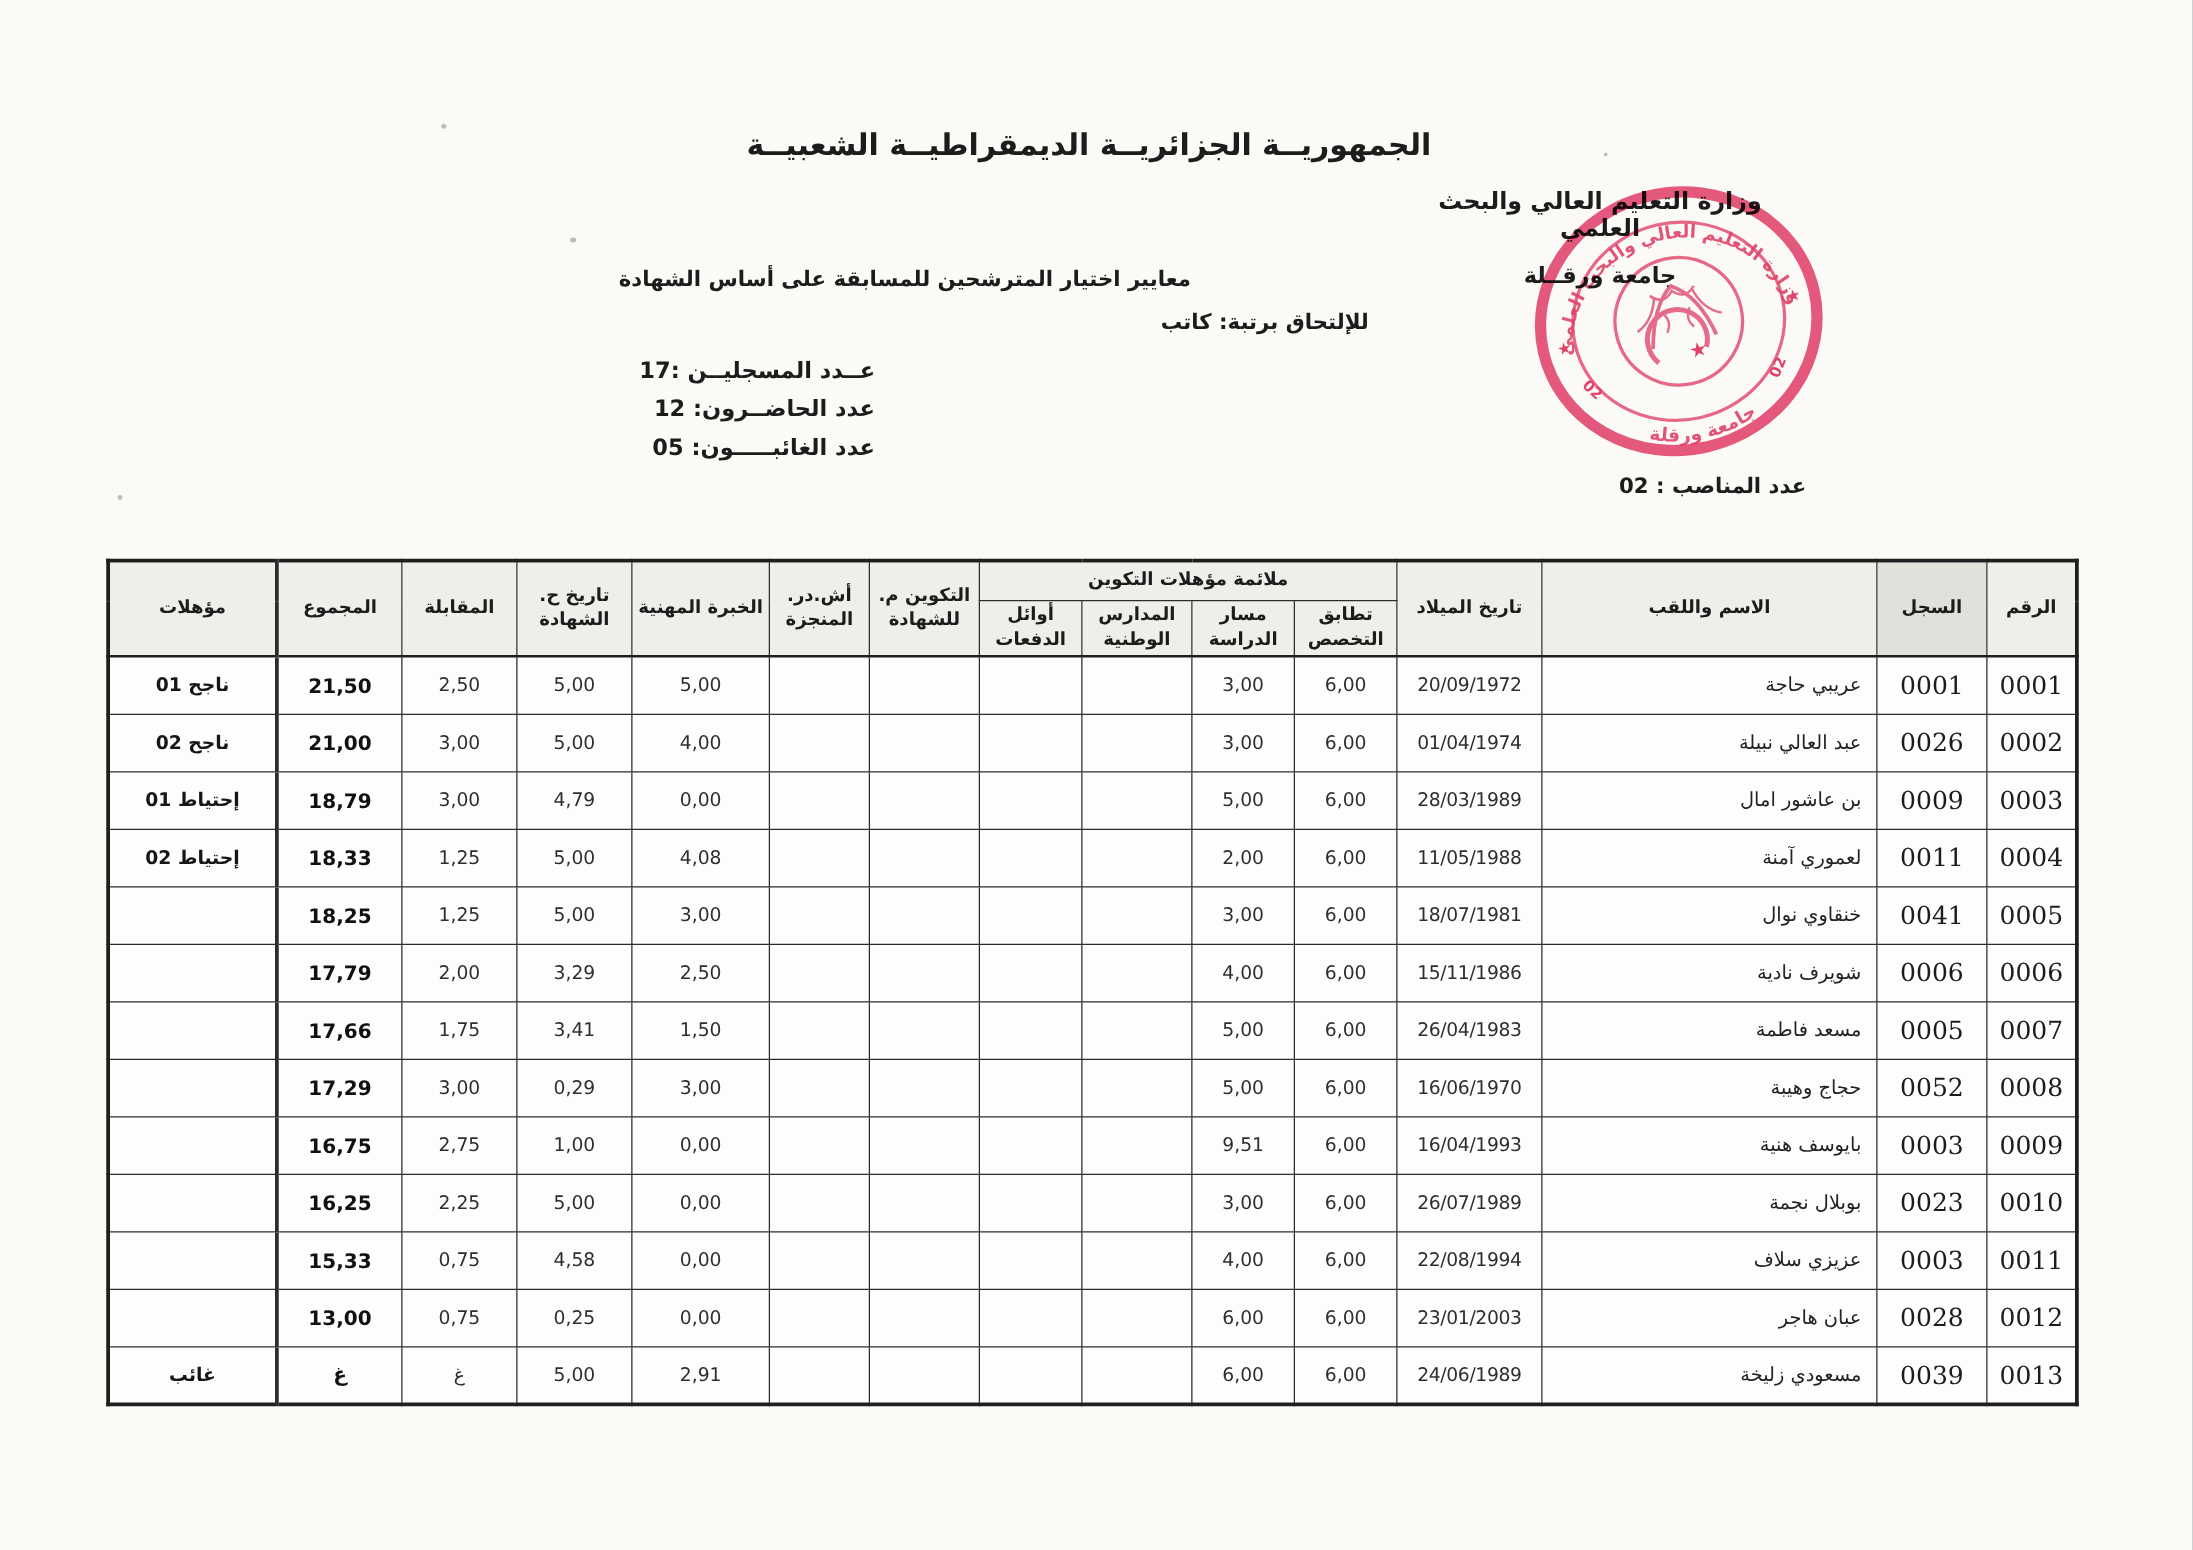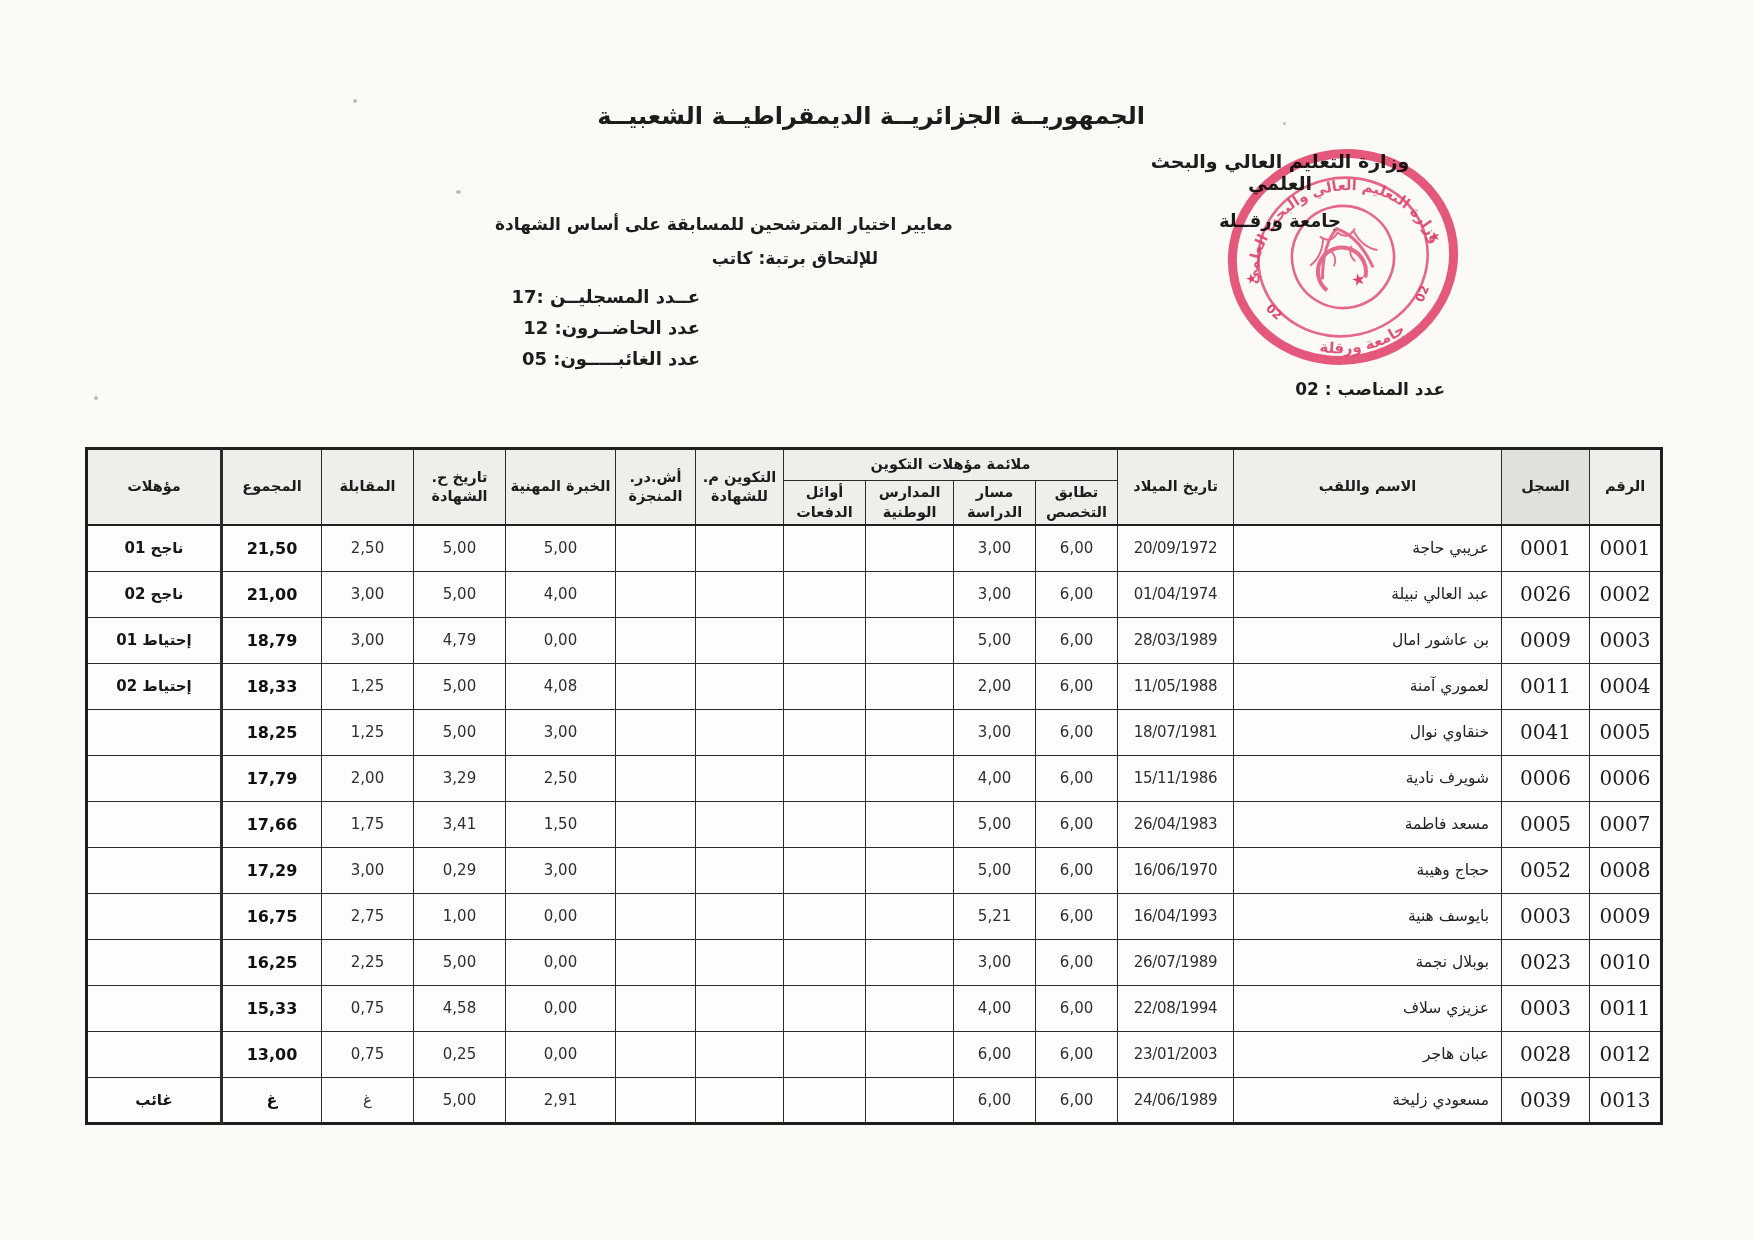--- a/index.html
+++ b/index.html
@@ -26,21 +26,21 @@
     text-align:center; z-index:1;
   }
   .ministry-line { font-size:19px; font-weight:bold; }
   .university-line { font-size:18px; font-weight:bold; margin-top:16px; }
   .subtitle-1 {
     position:absolute; top:214px; left:495px; width:600px;
     text-align:left; font-size:17px; font-weight:bold;
   }
   .subtitle-2 {
     position:absolute; top:248px; left:495px; width:600px;
-    text-align:center; font-size:17px; font-weight:bold;
+    font-size:17px; font-weight:bold;
   }
   .stats-block {
     position:absolute; top:281px; left:400px; width:300px;
     text-align:right; font-size:18px; font-weight:bold; line-height:31px;
   }
   .positions-line {
     position:absolute; top:379px; left:1145px; width:300px;
     text-align:right; font-size:17px; font-weight:bold; z-index:3;
   }
   
@@ -328,21 +328,21 @@
           <td class="col-interview">3,00</td>
           <td class="col-total">17,29</td>
           <td class="col-notes"></td>
         </tr>
         <tr>
           <td class="col-num">0009</td>
           <td class="col-reg">0003</td>
           <td class="col-name">بايوسف هنية</td>
           <td class="col-dob">16/04/1993</td>
           <td class="col-spec">6,00</td>
-          <td class="col-path">5,21</td>
+          <td class="col-path">9,51</td>
           <td class="col-natl"></td>
           <td class="col-top"></td>
           <td class="col-training"></td>
           <td class="col-works"></td>
           <td class="col-exp">0,00</td>
           <td class="col-cert_date">1,00</td>
           <td class="col-interview">2,75</td>
           <td class="col-total">16,75</td>
           <td class="col-notes"></td>
         </tr>

